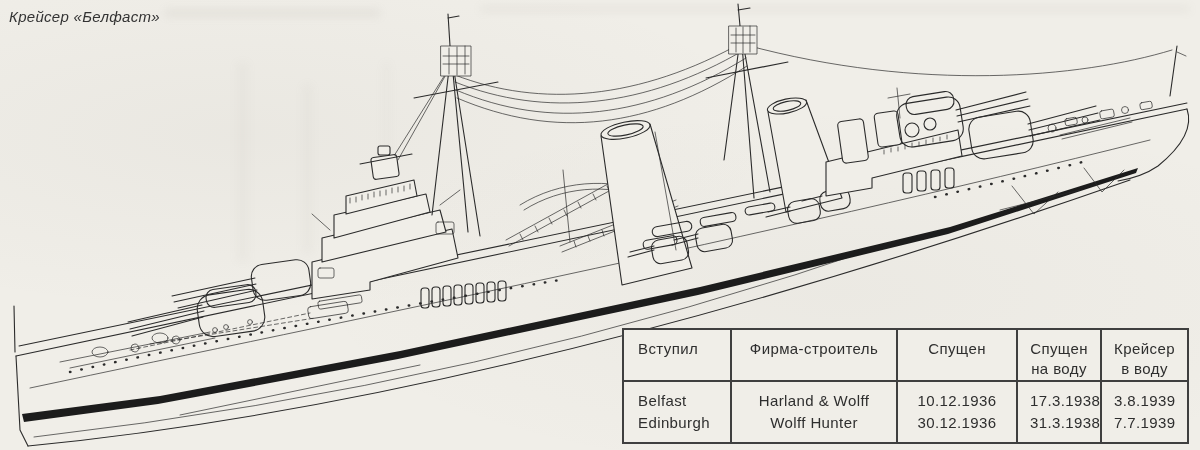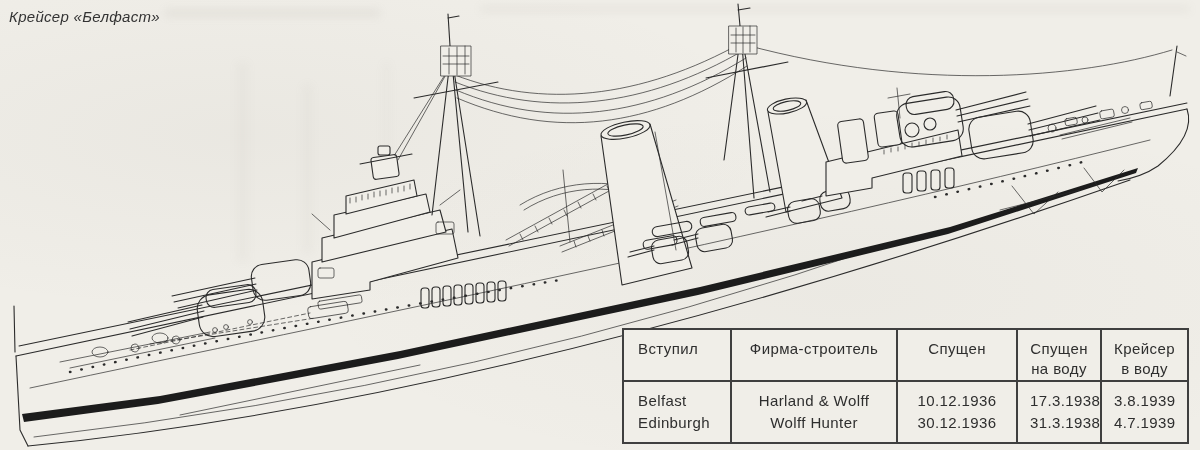--- a/index.html
+++ b/index.html
@@ -299,19 +299,19 @@
         <td>
           <div>10.12.1936</div>
           <div>30.12.1936</div>
         </td>
         <td>
           <div>17.3.1938</div>
           <div>31.3.1938</div>
         </td>
         <td>
           <div>3.8.1939</div>
-          <div>4.7.1939</div>
+          <div>7.7.1939</div>
         </td>
       </tr>
     </tbody>
   </table>
 
 </div>
 
 </body></html>

